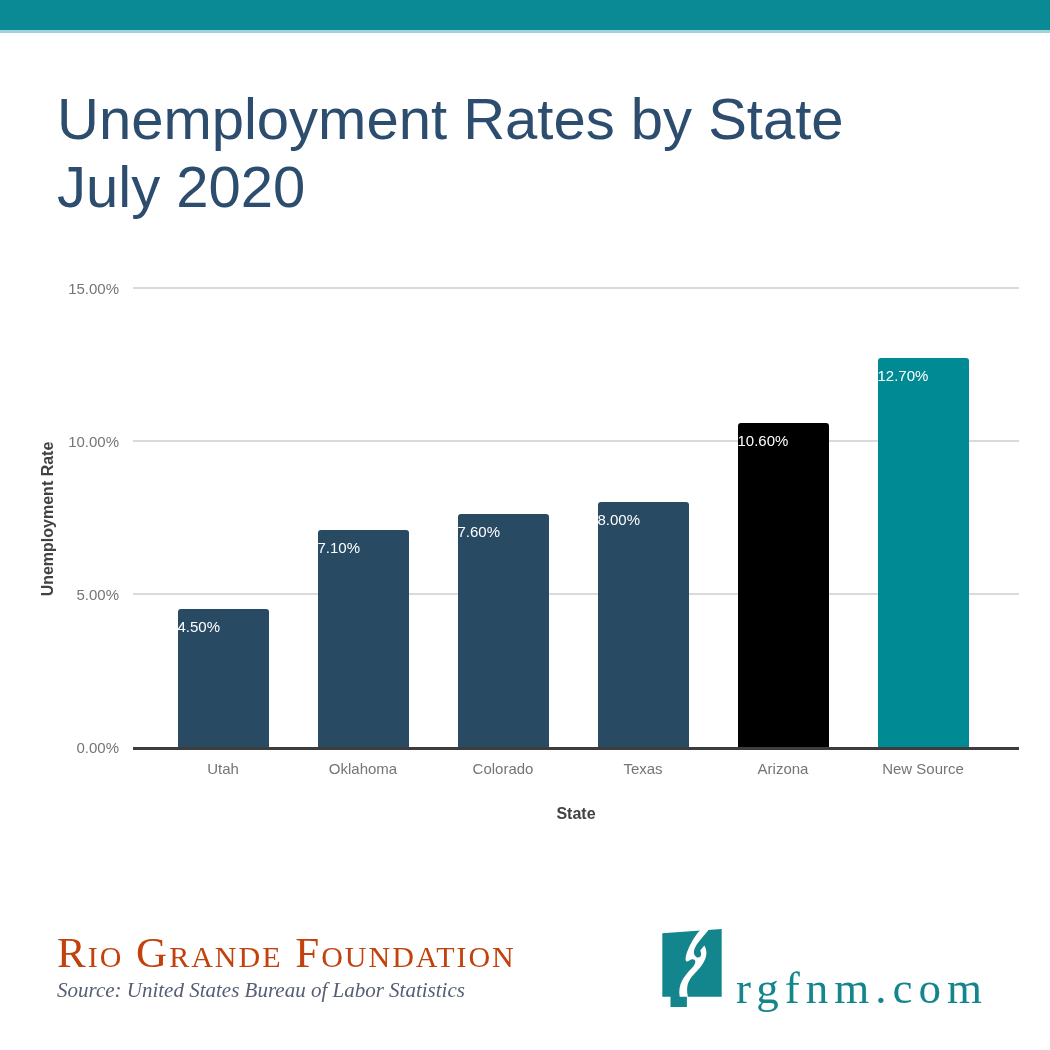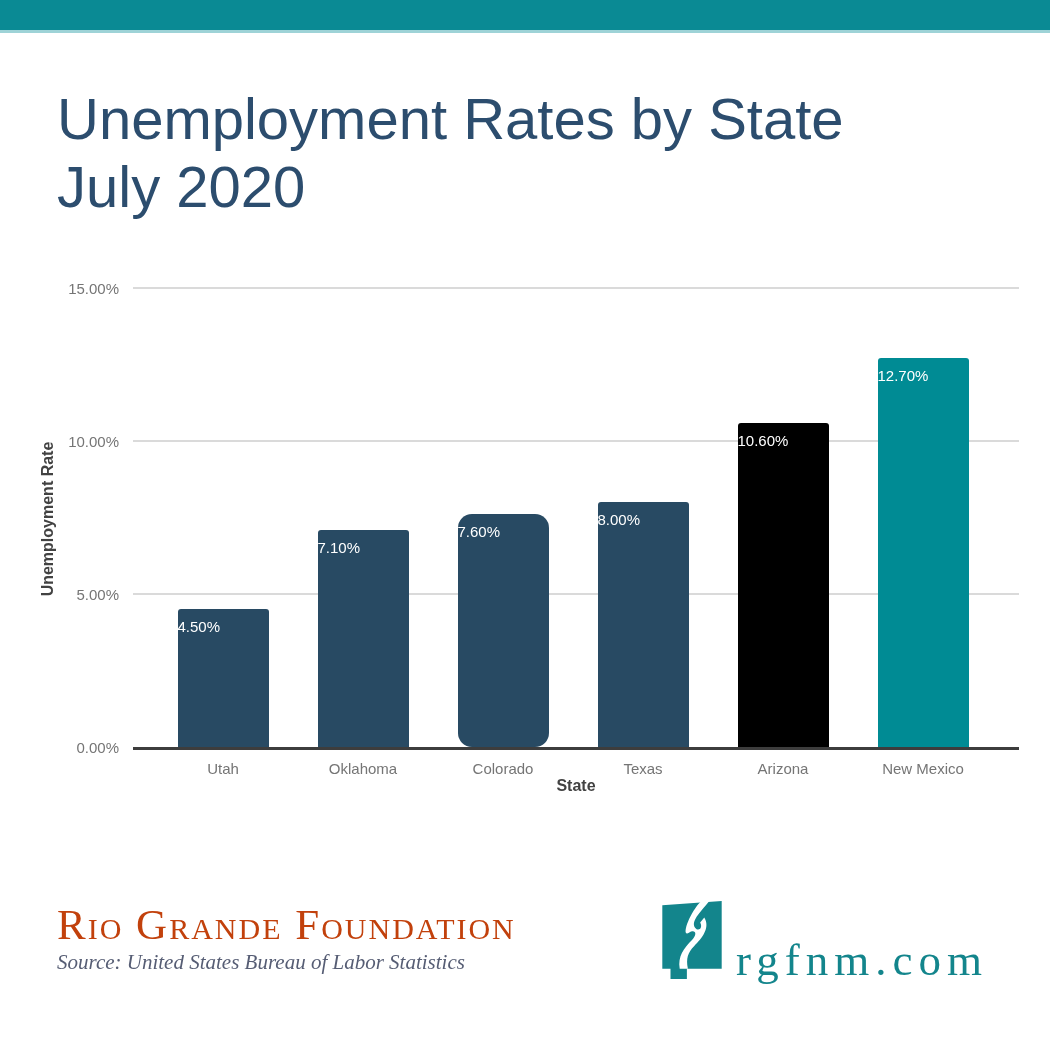--- a/index.html
+++ b/index.html
@@ -29,21 +29,21 @@
           display:flex; align-items:flex-end; }
   .slot { flex:1; display:flex; justify-content:center; align-items:flex-end; height:100%; }
   .bar  { width:91px; position:relative; border-radius:3px 3px 0 0; }
   .bar-label { position:absolute; top:9px; left:0; width:100%; text-align:left;
                color:#ffffff; font-size:15px; }
 
   .x-labels { margin-left:133px; width:886px; padding:0 26px 0 20px;
               display:flex; margin-top:10px; }
   .xlabel { flex:1; text-align:center; color:#757575; font-size:15px; }
 
-  .x-axis-title { margin-left:133px; width:886px; text-align:center; 
+  .x-axis-title { margin-left:133px; width:886px; text-align:center; margin-top:28px;
                   color:#424242; font-size:16px; font-weight:bold; }
 
   .footer { margin:108px 62px 0 57px; display:flex; justify-content:space-between;
             align-items:flex-start; }
   .brand { font-family:"Liberation Serif", serif; font-variant:small-caps;
            font-size:43px; line-height:44px; letter-spacing:2px; color:#c2410c; }
   .source { font-family:"Liberation Serif", serif; font-style:italic;
             font-size:21px; color:#565D74; margin-top:3px; }
   .footer-right { display:flex; align-items:center; gap:12px; margin-top:-6px; }
   .website { font-family:"Liberation Serif", serif; font-size:45px;
@@ -74,21 +74,21 @@
           <div class="bar" style="height: 30%; background: rgb(40, 74, 99);">
             <div class="bar-label" style="color: rgb(255, 255, 255);">4.50%</div>
           </div>
         </div>
         <div class="slot">
           <div class="bar" style="height: 47.3333%; background: rgb(40, 74, 99);">
             <div class="bar-label" style="color: rgb(255, 255, 255);">7.10%</div>
           </div>
         </div>
         <div class="slot">
-          <div class="bar" style="height: 50.6667%; background: rgb(40, 74, 99); border-radius: 14px;">
+          <div class="bar" style="height: 50.6667%; background: rgb(40, 74, 99);">
             <div class="bar-label" style="color: rgb(255, 255, 255);">7.60%</div>
           </div>
         </div>
         <div class="slot">
           <div class="bar" style="height: 53.3333%; background: rgb(40, 74, 99);">
             <div class="bar-label" style="color: rgb(255, 255, 255);">8.00%</div>
           </div>
         </div>
         <div class="slot">
           <div class="bar" style="height: 70.6667%; background: #000000;">
@@ -101,21 +101,21 @@
           </div>
         </div>
       </div>
     </div>
   <div class="x-labels" id="xlabels">
       <div class="xlabel">Utah</div>
       <div class="xlabel">Oklahoma</div>
       <div class="xlabel">Colorado</div>
       <div class="xlabel">Texas</div>
       <div class="xlabel">Arizona</div>
-      <div class="xlabel">New Mexico</div>
+      <div class="xlabel">New Source</div>
     </div>
   <div class="x-axis-title">State</div>
 </div>
 
 <div class="footer">
   <div>
     <div class="brand">Rio Grande Foundation</div>
     <div class="source">Source: United States Bureau of Labor Statistics</div>
   </div>
   <div class="footer-right">

